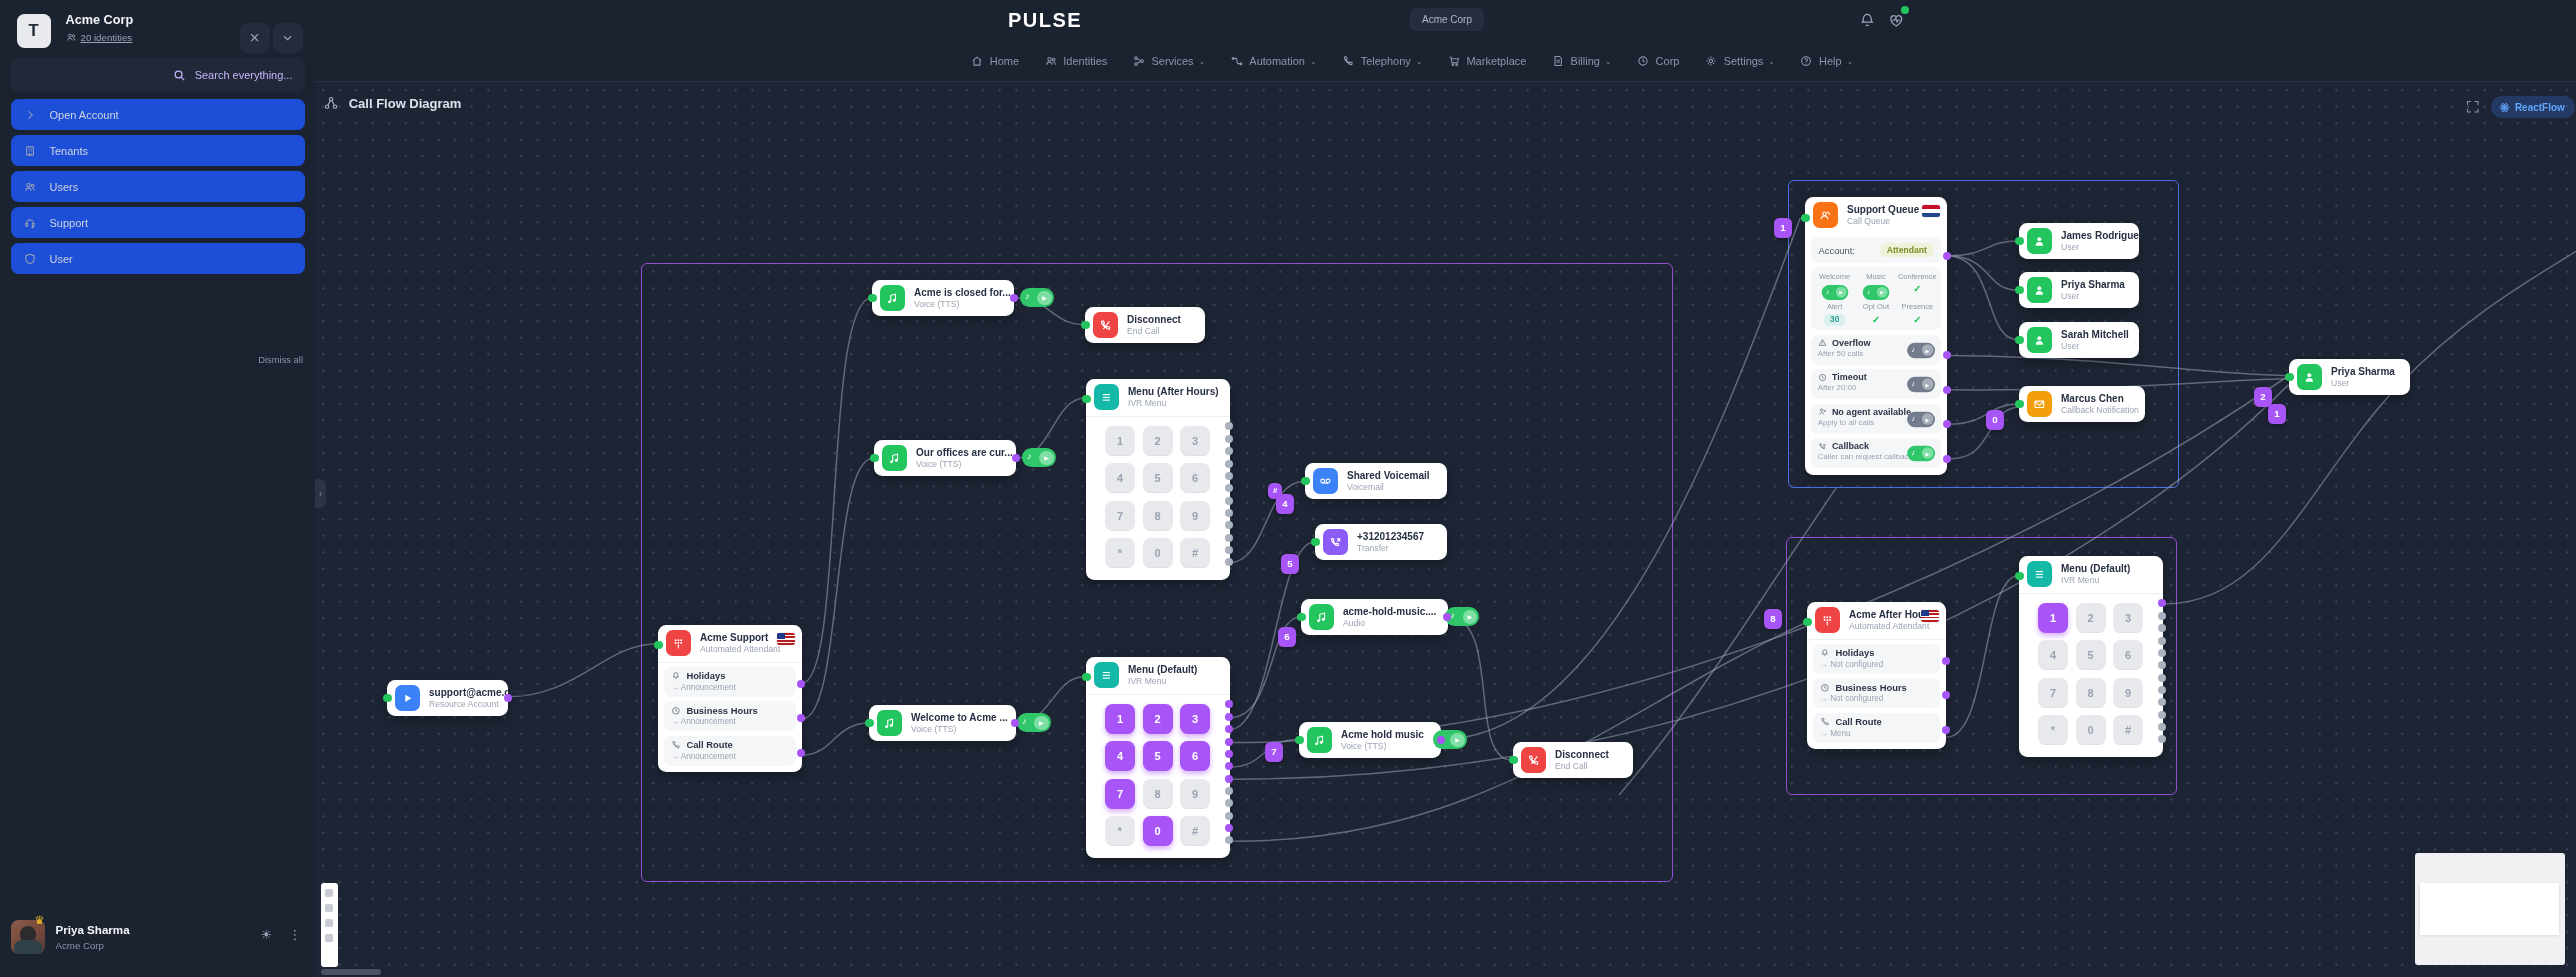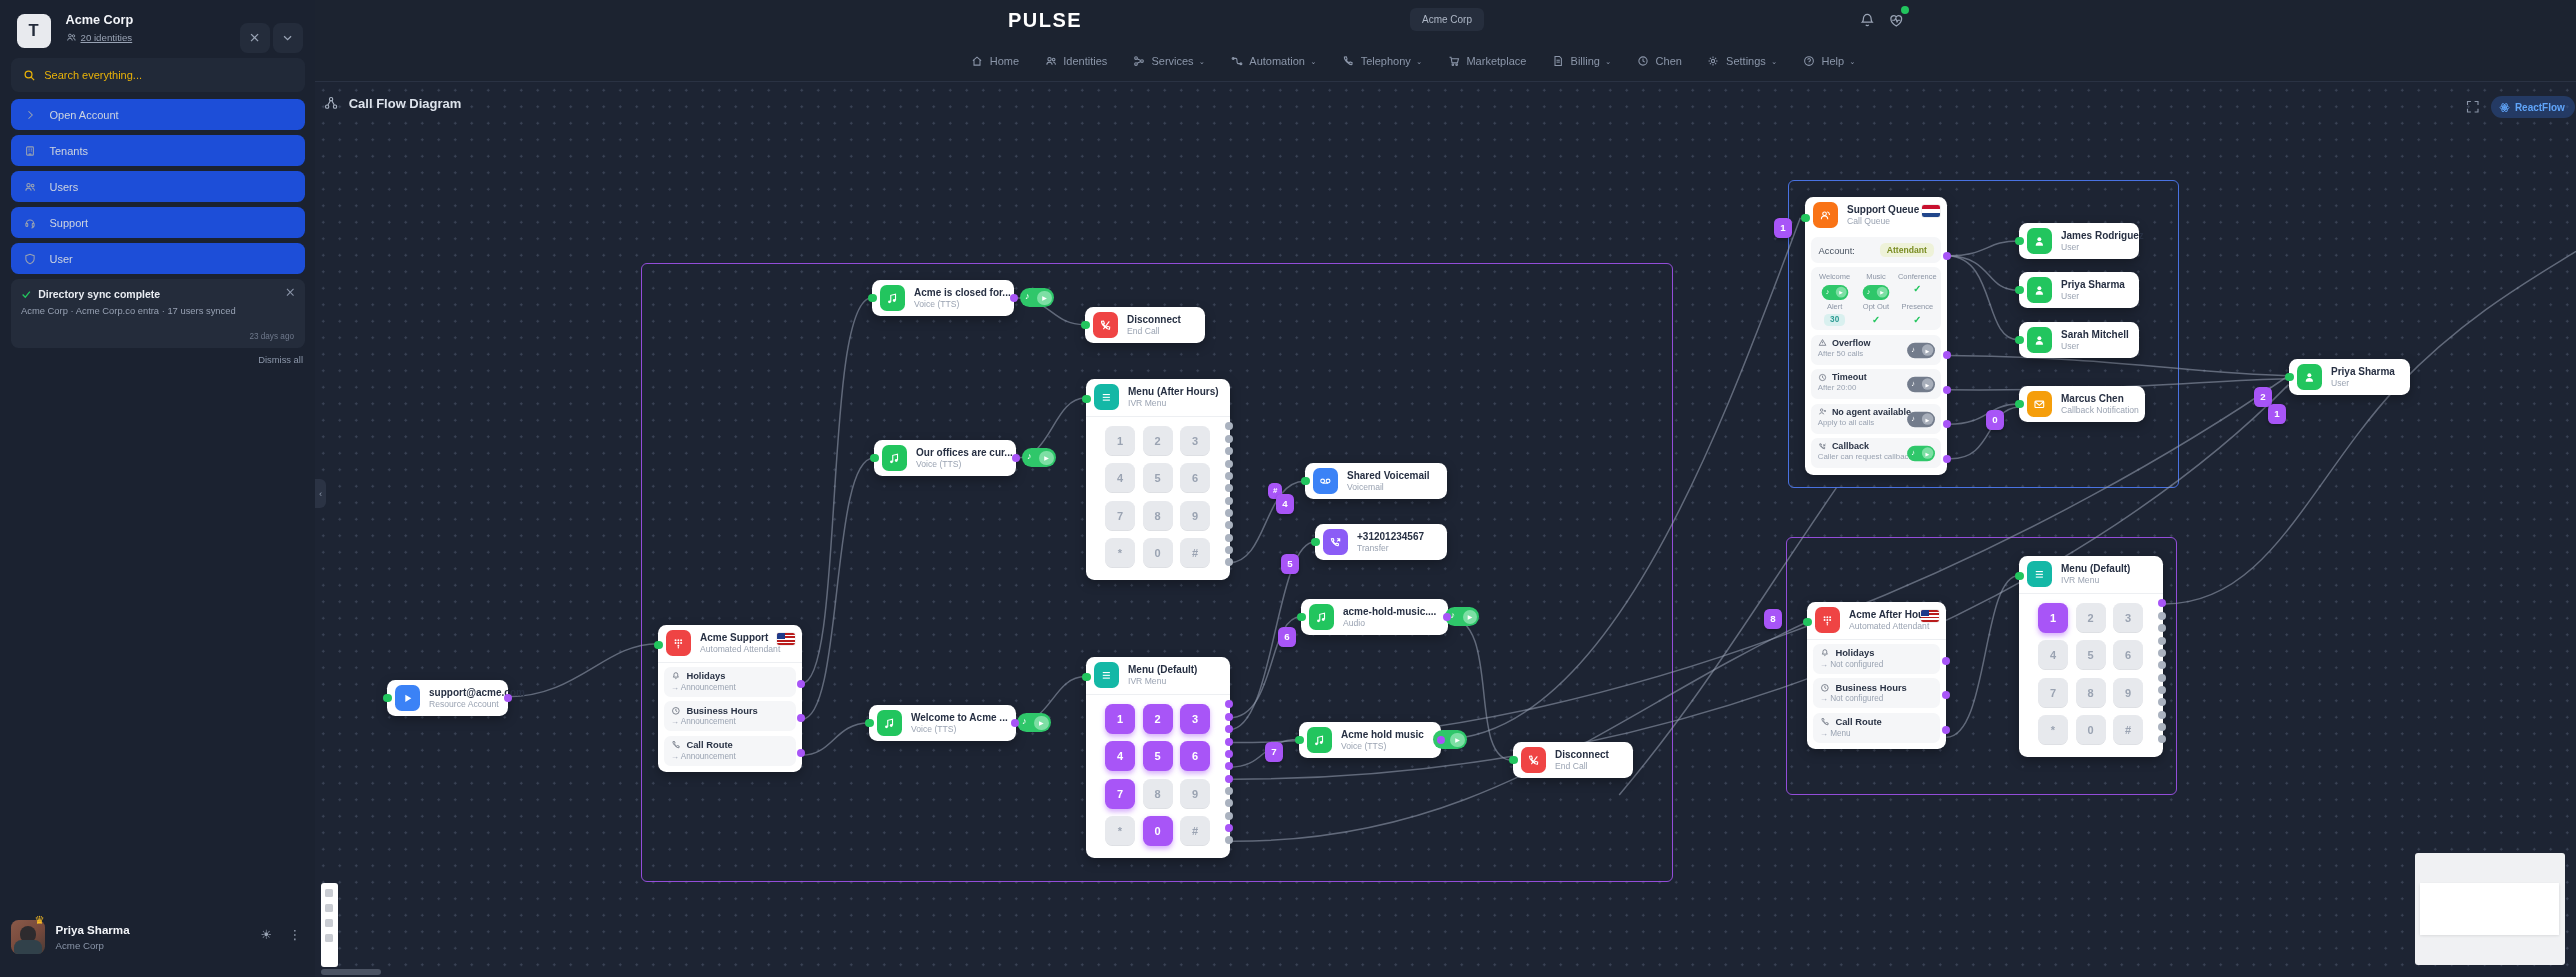--- a/index.html
+++ b/index.html
@@ -8,21 +8,21 @@
 
   
   .sidebar { position:absolute; left:0; top:0; width:315px; height:977px; background:#1b2230; z-index:30; }
   .org-row { position:absolute; left:10.5px; top:10.5px; width:294px; height:39px; }
   .org-logo { position:absolute; left:6px; top:3px; width:34px; height:34px; border-radius:7.5px; background:#e8eaee; color:#232b3a; font-weight:bold; font-size:16.5px; display:flex; align-items:center; justify-content:center; }
   .org-name { position:absolute; left:55px; top:2.2px; font-size:12.7px; font-weight:bold; color:#f3f5f9; }
   .org-sub { position:absolute; left:55px; top:21px; font-size:9.7px; color:#98a2b3; display:flex; align-items:center; gap:4.5px;text-decoration:underline; }
   .org-sub svg { width:10.5px; height:10.5px; }
   .sq-btn { position:absolute; top:12px; width:30px; height:30px; border-radius:7.5px; background:#242c3b; color:#9aa4b5; display:flex; align-items:center; justify-content:center; cursor:pointer; }
   .sq-btn svg { width:11.2px; height:11.2px; }
-  .search-box { position:absolute; left:10.5px; top:58px; width:294px; height:34px; border-radius:7.5px; background:#212938; display:flex; align-items:center; padding:0 12px; gap:9px; color:#eab308; }
+  .search-box { position:absolute; left:10.5px; top:58px; width:294px; height:34px; border-radius:7.5px; background:#212938; display:flex; align-items:center; padding:0 12px; gap:9px; color:#c4b5fd;justify-content:flex-end; }
   .search-box svg { width:12.7px; height:12.7px; }
   .search-box span { font-size:11px; }
   .side-item { position:absolute; left:10.5px; width:294px; height:31px; border-radius:7.5px; background:#1d4ed8; display:flex; align-items:center; padding:0 13.5px; gap:13.5px; color:#cdd4e0; font-size:11px; cursor:pointer; }
   .side-item svg { width:12px; height:12px; color:#97a1b3; }
   .notif-card { position:absolute; left:10.5px; top:279px; width:294px; height:69px; border-radius:7.5px; background:#242c3b; padding:9px 10.5px; }
   .notif-title { display:flex; align-items:center; gap:6.7px; font-size:10.5px; font-weight:bold; color:#e9ecf2; }
   .notif-title svg { width:10.5px; height:10.5px; color:#22c55e; }
   .notif-close { position:absolute; right:9px; top:7.5px; color:#8b96a9; width:10.5px; height:10.5px; cursor:pointer; }
   .notif-body { margin-top:5.2px; font-size:9.4px; color:#97a1b3; }
   .notif-time { position:absolute; right:10.5px; bottom:7.5px; font-size:8.2px; color:#6f798c; }
@@ -179,34 +179,20 @@
           </svg>
           <span>Support</span>
         </div>
         <div class="side-item" style="top: 243px;">
           <svg viewBox="0 0 16 16" stroke="currentColor" stroke-width="1.4" fill="none">
             <path d="M8 1.8 13.5 3.6 V8 C13.5 11.8 8 14.4 8 14.4 C8 14.4 2.5 11.8 2.5 8 V3.6 Z" fill="none"></path>
           </svg>
           <span>User</span>
         </div>
       </div>
-    <div class="notif-card">
-      <div class="notif-title">
-          <svg viewBox="0 0 16 16" fill="none" stroke="currentColor" stroke-width="2">
-            <polyline points="2.5,8.5 6.5,12.5 13.5,4"></polyline>
-          </svg>
-          <span>Directory sync complete</span>
-        </div>
-      <svg class="notif-close" viewBox="0 0 16 16" stroke="currentColor" stroke-width="1.6">
-          <line x1="3" y1="3" x2="13" y2="13"></line>
-          <line x1="13" y1="3" x2="3" y2="13"></line>
-        </svg>
-      <div class="notif-body">Acme Corp · Acme Corp.co entra · 17 users synced</div>
-      <div class="notif-time">23 days ago</div>
-    </div>
     <div class="dismiss-all">Dismiss all</div>
     <div class="user-row">
       <div class="avatar"></div>
       <div class="crown">♛</div>
       <div class="user-name">Priya Sharma</div>
       <div class="user-org">Acme Corp</div>
       <div class="user-actions">
         <div class="ic">☀</div>
         <div class="ic">⋮</div>
       </div>
@@ -282,21 +268,21 @@
             <line x1="6" y1="9.5" x2="10.5" y2="9.5"></line>
           </svg>
           <span>Billing</span>
           <span class="nav-chev">⌄</span>
         </div>
         <div class="nav-item">
           <svg viewBox="0 0 16 16" stroke="currentColor" stroke-width="1.4" fill="none">
             <circle cx="8" cy="8" r="5.5" fill="none"></circle>
             <path d="M8 4.8V8l2.3 1.5" fill="none"></path>
           </svg>
-          <span>Chen</span>
+          <span>Corp</span>
         </div>
         <div class="nav-item">
           <svg viewBox="0 0 16 16" stroke="currentColor" stroke-width="1.4" fill="none">
             <circle cx="8" cy="8" r="2.2" fill="none"></circle>
             <path d="M8 2v2M8 12v2M2 8h2M12 8h2M3.8 3.8l1.4 1.4M10.8 10.8l1.4 1.4M12.2 3.8l-1.4 1.4M5.2 10.8l-1.4 1.4" fill="none"></path>
           </svg>
           <span>Settings</span>
           <span class="nav-chev">⌄</span>
         </div>
         <div class="nav-item">

